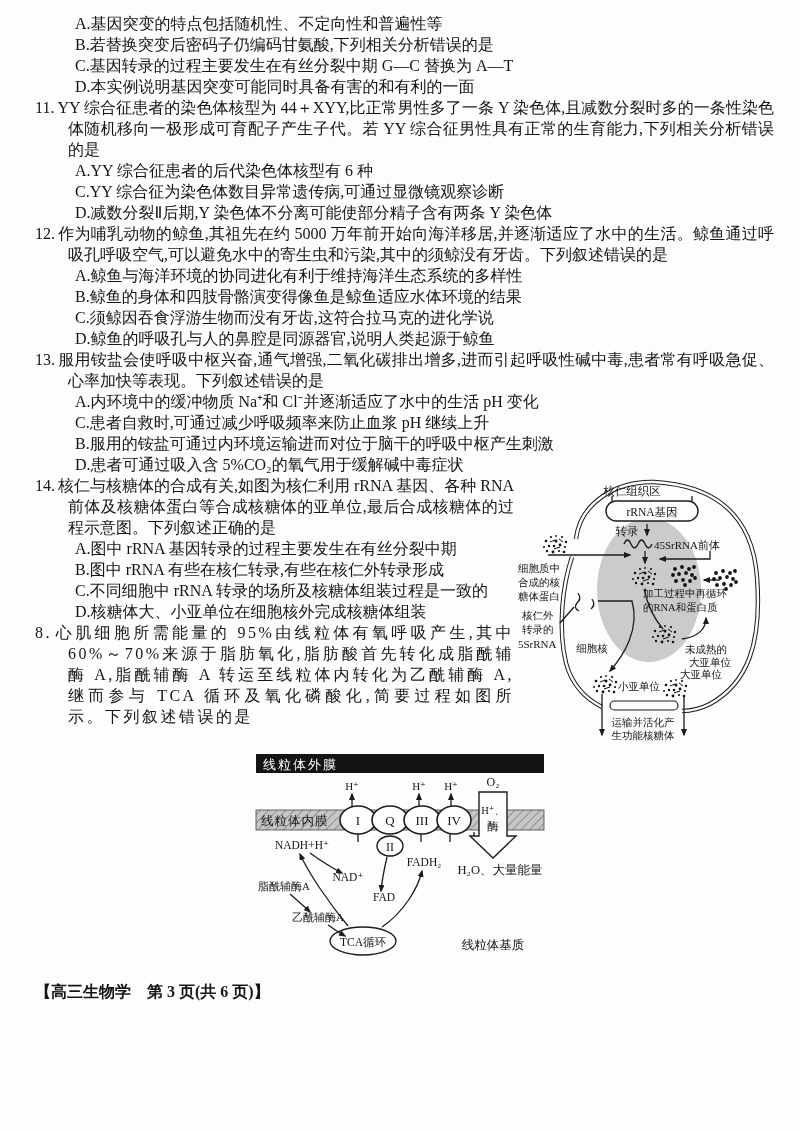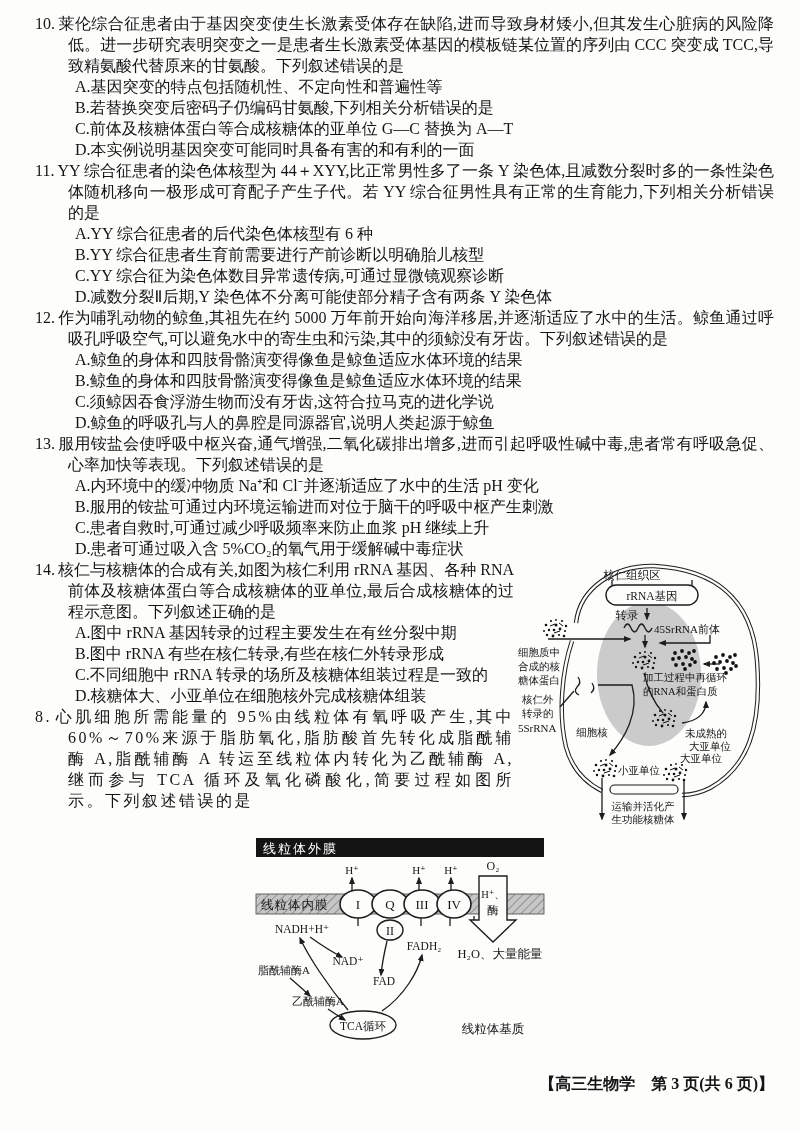--- a/index.html
+++ b/index.html
@@ -17,62 +17,60 @@
   }
   p{margin:0;}
   .stem{padding-left:33px;text-indent:-33px;text-align:justify;}
   .qnum{padding-right:3px;}
   .opt{margin-left:40px;padding-left:23px;text-indent:-23px;text-align:justify;font-family:Liberation Serif, serif;}
   .sec-head{font-weight:700;padding-left:33px;text-indent:-33px;text-align:justify;}
   .q15-space .stem{letter-spacing:2.5px;}
   figure{margin:0;padding:0;}
   .fig-nucleus{float:right;width:260px;margin:2px 0 0 0;}
   .fig-mito{clear:both;width:300px;margin:4px 0 0 215px;}
-  .footer{clear:both;text-align:right;font-weight:700;margin-top:22px;}
+  .footer{clear:both;text-align:left;font-weight:700;margin-top:14px;}
   svg text{fill:#151515;font-family:"Liberation Serif","DejaVu Serif",serif;}
   .env-b{fill:none;stroke:#1d1d1d;stroke-width:4.4;}
   .env-w{fill:none;stroke:#fdfdfc;stroke-width:2.4;}
   .ln{fill:none;stroke:#1d1d1d;stroke-width:1.3;}
   .spk-fill circle{fill:#111;}
   .spk-fill path{stroke:#111;stroke-width:1;fill:none;}
 </style>
 </head>
 <body>
 
 <div class="page">
 
   <div class="q">
-    <p class="stem"><span class="qnum">10.</span><span>莱伦综合征患者由于基因突变使生长激素受体存在缺陷,进而导致身材矮小,但其发生心脏病的风险降低。进一步研究表明突变之一是患者生长激素受体基因的模板链某位置的序列由 CCC 突变成 TCC,导致精氨酸代替原来的甘氨酸。下列叙述错误的是</span></p>
     <p class="opt">A.基因突变的特点包括随机性、不定向性和普遍性等</p>
     <p class="opt">B.若替换突变后密码子仍编码甘氨酸,下列相关分析错误的是</p>
-    <p class="opt">C.前体及核糖体蛋白等合成核糖体的亚单位 G—C 替换为 A—T</p>
+    <p class="opt">C.基因转录的过程主要发生在有丝分裂中期 G—C 替换为 A—T</p>
     <p class="opt">D.本实例说明基因突变可能同时具备有害的和有利的一面</p>
   </div>
 
   <div class="q">
     <p class="stem"><span class="qnum">11.</span><span>YY 综合征患者的染色体核型为 44＋XYY,比正常男性多了一条 Y 染色体,且减数分裂时多的一条性染色体随机移向一极形成可育配子产生子代。若 YY 综合征男性具有正常的生育能力,下列相关分析错误的是</span></p>
     <p class="opt">A.YY 综合征患者的后代染色体核型有 6 种</p>
-    <p class="opt">B.YY 综合征患者生育前需要进行产前诊断以明确胎儿核型</p>
     <p class="opt">C.YY 综合征为染色体数目异常遗传病,可通过显微镜观察诊断</p>
     <p class="opt">D.减数分裂Ⅱ后期,Y 染色体不分离可能使部分精子含有两条 Y 染色体</p>
   </div>
 
   <div class="q">
     <p class="stem"><span class="qnum">12.</span><span>作为哺乳动物的鲸鱼,其祖先在约 5000 万年前开始向海洋移居,并逐渐适应了水中的生活。鲸鱼通过呼吸孔呼吸空气,可以避免水中的寄生虫和污染,其中的须鲸没有牙齿。下列叙述错误的是</span></p>
-    <p class="opt">A.鲸鱼的身体和四肢骨骼演变得像鱼是鲸鱼适应水体环境的结果</p>
+    <p class="opt">A.鲸鱼与海洋环境的协同进化有利于维持海洋生态系统的多样性</p>
     <p class="opt">B.鲸鱼的身体和四肢骨骼演变得像鱼是鲸鱼适应水体环境的结果</p>
     <p class="opt">C.须鲸因吞食浮游生物而没有牙齿,这符合拉马克的进化学说</p>
     <p class="opt">D.鲸鱼的呼吸孔与人的鼻腔是同源器官,说明人类起源于鲸鱼</p>
   </div>
 
   <div class="q">
     <p class="stem"><span class="qnum">13.</span><span>服用铵盐会使呼吸中枢兴奋,通气增强,二氧化碳排出增多,进而引起呼吸性碱中毒,患者常有呼吸急促、心率加快等表现。下列叙述错误的是</span></p>
     <p class="opt">A.内环境中的缓冲物质 Na⁺和 Cl⁻并逐渐适应了水中的生活 pH 变化</p>
+    <p class="opt">C.患者自救时,可通过减少呼吸频率来防止血浆 pH 继续上升</p>
     <p class="opt">B.服用的铵盐可通过内环境运输进而对位于脑干的呼吸中枢产生刺激</p>
-    <p class="opt">C.患者自救时,可通过减少呼吸频率来防止血浆 pH 继续上升</p>
     <p class="opt">D.患者可通过吸入含 5%CO₂的氧气用于缓解碱中毒症状</p>
   </div>
 
 
   <div>
 
     <figure class="fig-nucleus">
       <svg viewBox="0 0 258 270" width="258" height="270">
         <defs>
           <marker id="ah14" markerWidth="9" markerHeight="8" refX="6" refY="3" orient="auto" markerUnits="userSpaceOnUse">

